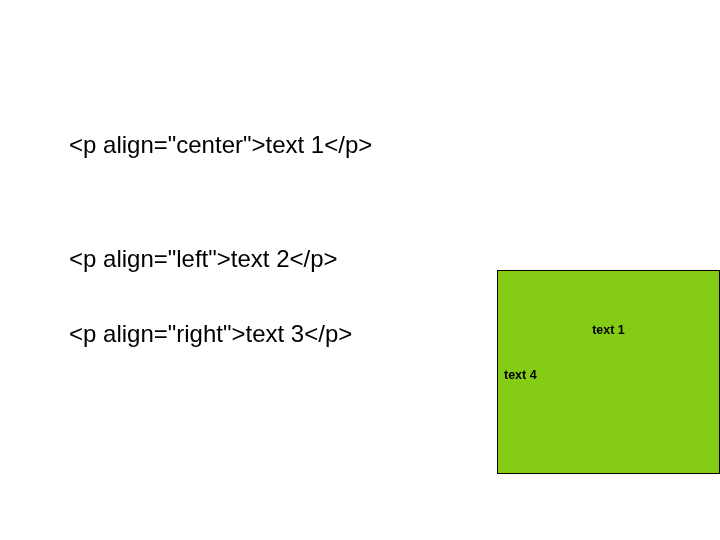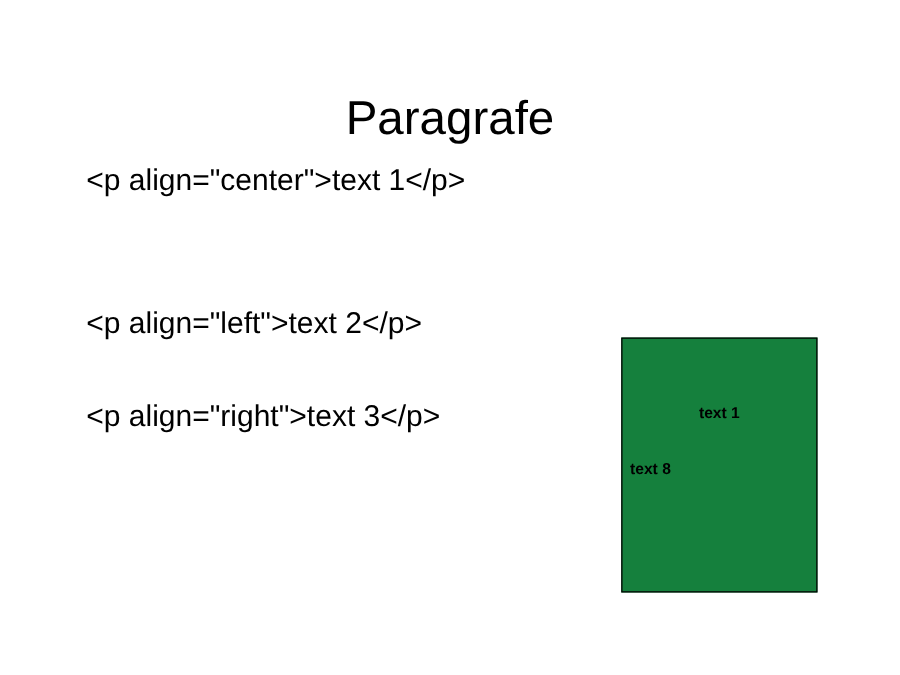--- a/index.html
+++ b/index.html
@@ -52,23 +52,23 @@
   }
   .code-line.gap-1 { margin-top: 0px; }
   .code-line.gap-2 { margin-top: 84px; }
   .code-line.gap-3 { margin-top: 45px; }
 
   
   .preview-box {
     position: absolute;
     left: 497px;
     top: 270px;
-    width: 157px;
+    width: 223px;
     height: 204px;
-    background: #15803d;
+    background: #84cc16;
     border: 1px solid #000000;
     box-sizing: border-box;
     padding: 0;
   }
   .preview-inner {
     position: relative;
     width: 100%;
     height: 100%;
     padding: 0 6px;
     box-sizing: border-box;
@@ -91,28 +91,27 @@
   .preview-line.align-right {
     text-align: right;
     margin-top: 29px;
   }
 </style>
 </head>
 <body>
 
 <div class="slide">
 
-  <h1 class="slide-title">Paragrafe</h1>
 
   <div class="code-list">
     <div class="code-line gap-1">&lt;p align="center"&gt;text 1&lt;/p&gt;</div>
     <div class="code-line gap-2">&lt;p align="left"&gt;text 2&lt;/p&gt;</div>
     <div class="code-line gap-3">&lt;p align="right"&gt;text 3&lt;/p&gt;</div>
   </div>
 
   <div class="preview-box">
     <div class="preview-inner">
       <div class="preview-line align-center">text 1</div>
-      <div class="preview-line align-left">text 8</div>
+      <div class="preview-line align-left">text 4</div>
     </div>
   </div>
 
 </div>
 
 </body></html>

